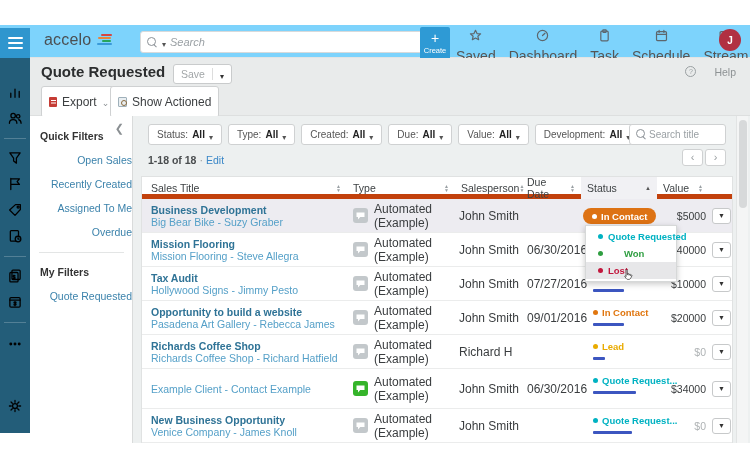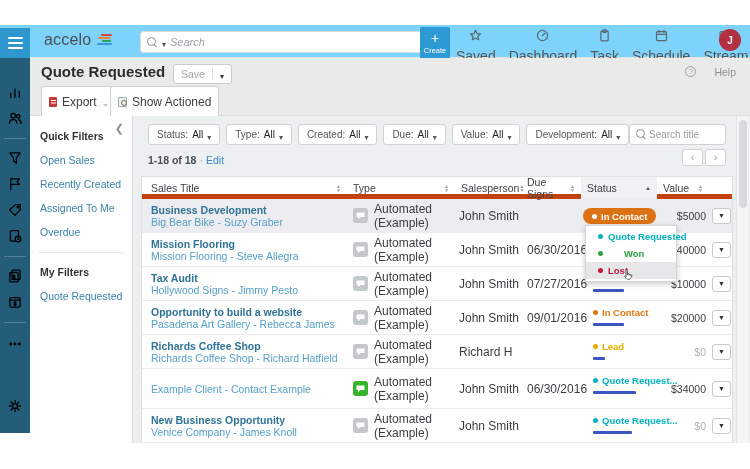--- a/index.html
+++ b/index.html
@@ -51,30 +51,30 @@
   #export-btn .c::after { content:"⌄"; font-size:9px; color:#8b9093; line-height:5px;}
   #actioned-btn { left:80px;}
   #actioned-btn .doc { width:9px; height:10px; background:#e9eef1; border:1px solid #9fb0ba; border-radius:1px; position:relative;}
   #actioned-btn .doc::after{ content:""; position:absolute; left:2px; top:2px; width:4px; height:4px; border:1px solid #8a6a3e; border-radius:50%;}
 
   
   #quick-panel { position:absolute; left:30px; top:116px; width:103px; height:327px; background:#fff; border-right:1px solid #d9dbdb;}
   #collapse { position:absolute; right:8px; top:6px; color:#8b9093; font-size:11px; cursor:pointer;}
   .qf-head { font-size:10.5px; font-weight:bold; color:#333; margin:0 0 0 10px;}
   #qf-head1 { margin-top:14px;}
-  .qf-link { display:block; font-size:10.5px; color:#3b82ab; margin:12px 0 0 10px; cursor:pointer; text-decoration:none;}
+  .qf-link { display:block; font-size:10.5px; color:#3b82ab; margin:12px 0 0 10px; cursor:pointer; text-decoration:none;text-align:right;}
   #qf-div { width:85px; height:1px; background:#e3e5e5; margin:14px 0 0 9px;}
   #mf-head { margin-top:13px;}
 
   
   #main { position:absolute; left:133px; top:116px; width:617px; height:327px; background:#edf0f0;}
   #chips { position:absolute; left:15px; top:8px; display:flex; gap:6px;}
   .chip { height:21px; background:#fff; border:1px solid #cfd1d2; border-radius:3px; display:flex; align-items:center; padding:0 8px; gap:4px; cursor:pointer;}
   .chip .l { font-size:10px; color:#555;}
-  .chip .v { font-size:10px; font-weight:normal; color:#222;}
+  .chip .v { font-size:10px; font-weight:bold; color:#222;}
   #title-search { position:absolute; right:24px; top:8px; width:97px; height:21px; background:#fff; border:1px solid #cfd1d2; border-radius:3px; display:flex; align-items:center; gap:4px; padding:0 6px;}
   #title-search input { border:0; outline:0; width:70px; font-size:10px; font-family:inherit; color:#444;}
   #title-search input::placeholder { color:#9aa0a4;}
   #countrow { position:absolute; left:15px; top:38px; font-size:10.5px; color:#4a4d4f; font-weight:bold;}
   #countrow .sep { color:#999; font-weight:normal; margin:0 3px;}
   #countrow a { color:#3a87c8; font-weight:normal; text-decoration:none; cursor:pointer;}
   #pager { position:absolute; right:24px; top:33px; display:flex; gap:2px;}
   .pg-btn { width:21px; height:17px; background:#fff; border:1px solid #cfd1d2; border-radius:3px; color:#989da0; font-size:11px; line-height:15px; text-align:center; cursor:pointer;}
 
   
@@ -407,21 +407,21 @@
       </div>
       <div class="th">
         <span>Type</span>
         <span class="sort">▲<br>▼</span>
       </div>
       <div class="th">
         <span>Salesperson</span>
         <span class="sort">▲<br>▼</span>
       </div>
       <div class="th">
-        <span>Due Signs</span>
+        <span>Due Date</span>
         <span class="sort">▲<br>▼</span>
       </div>
       <div class="th hl">
         <span>Status</span>
         <span class="sort-asc">▲</span>
       </div>
       <div class="th">
         <span>Value</span>
         <span class="sort">▲<br>▼</span>
       </div>

